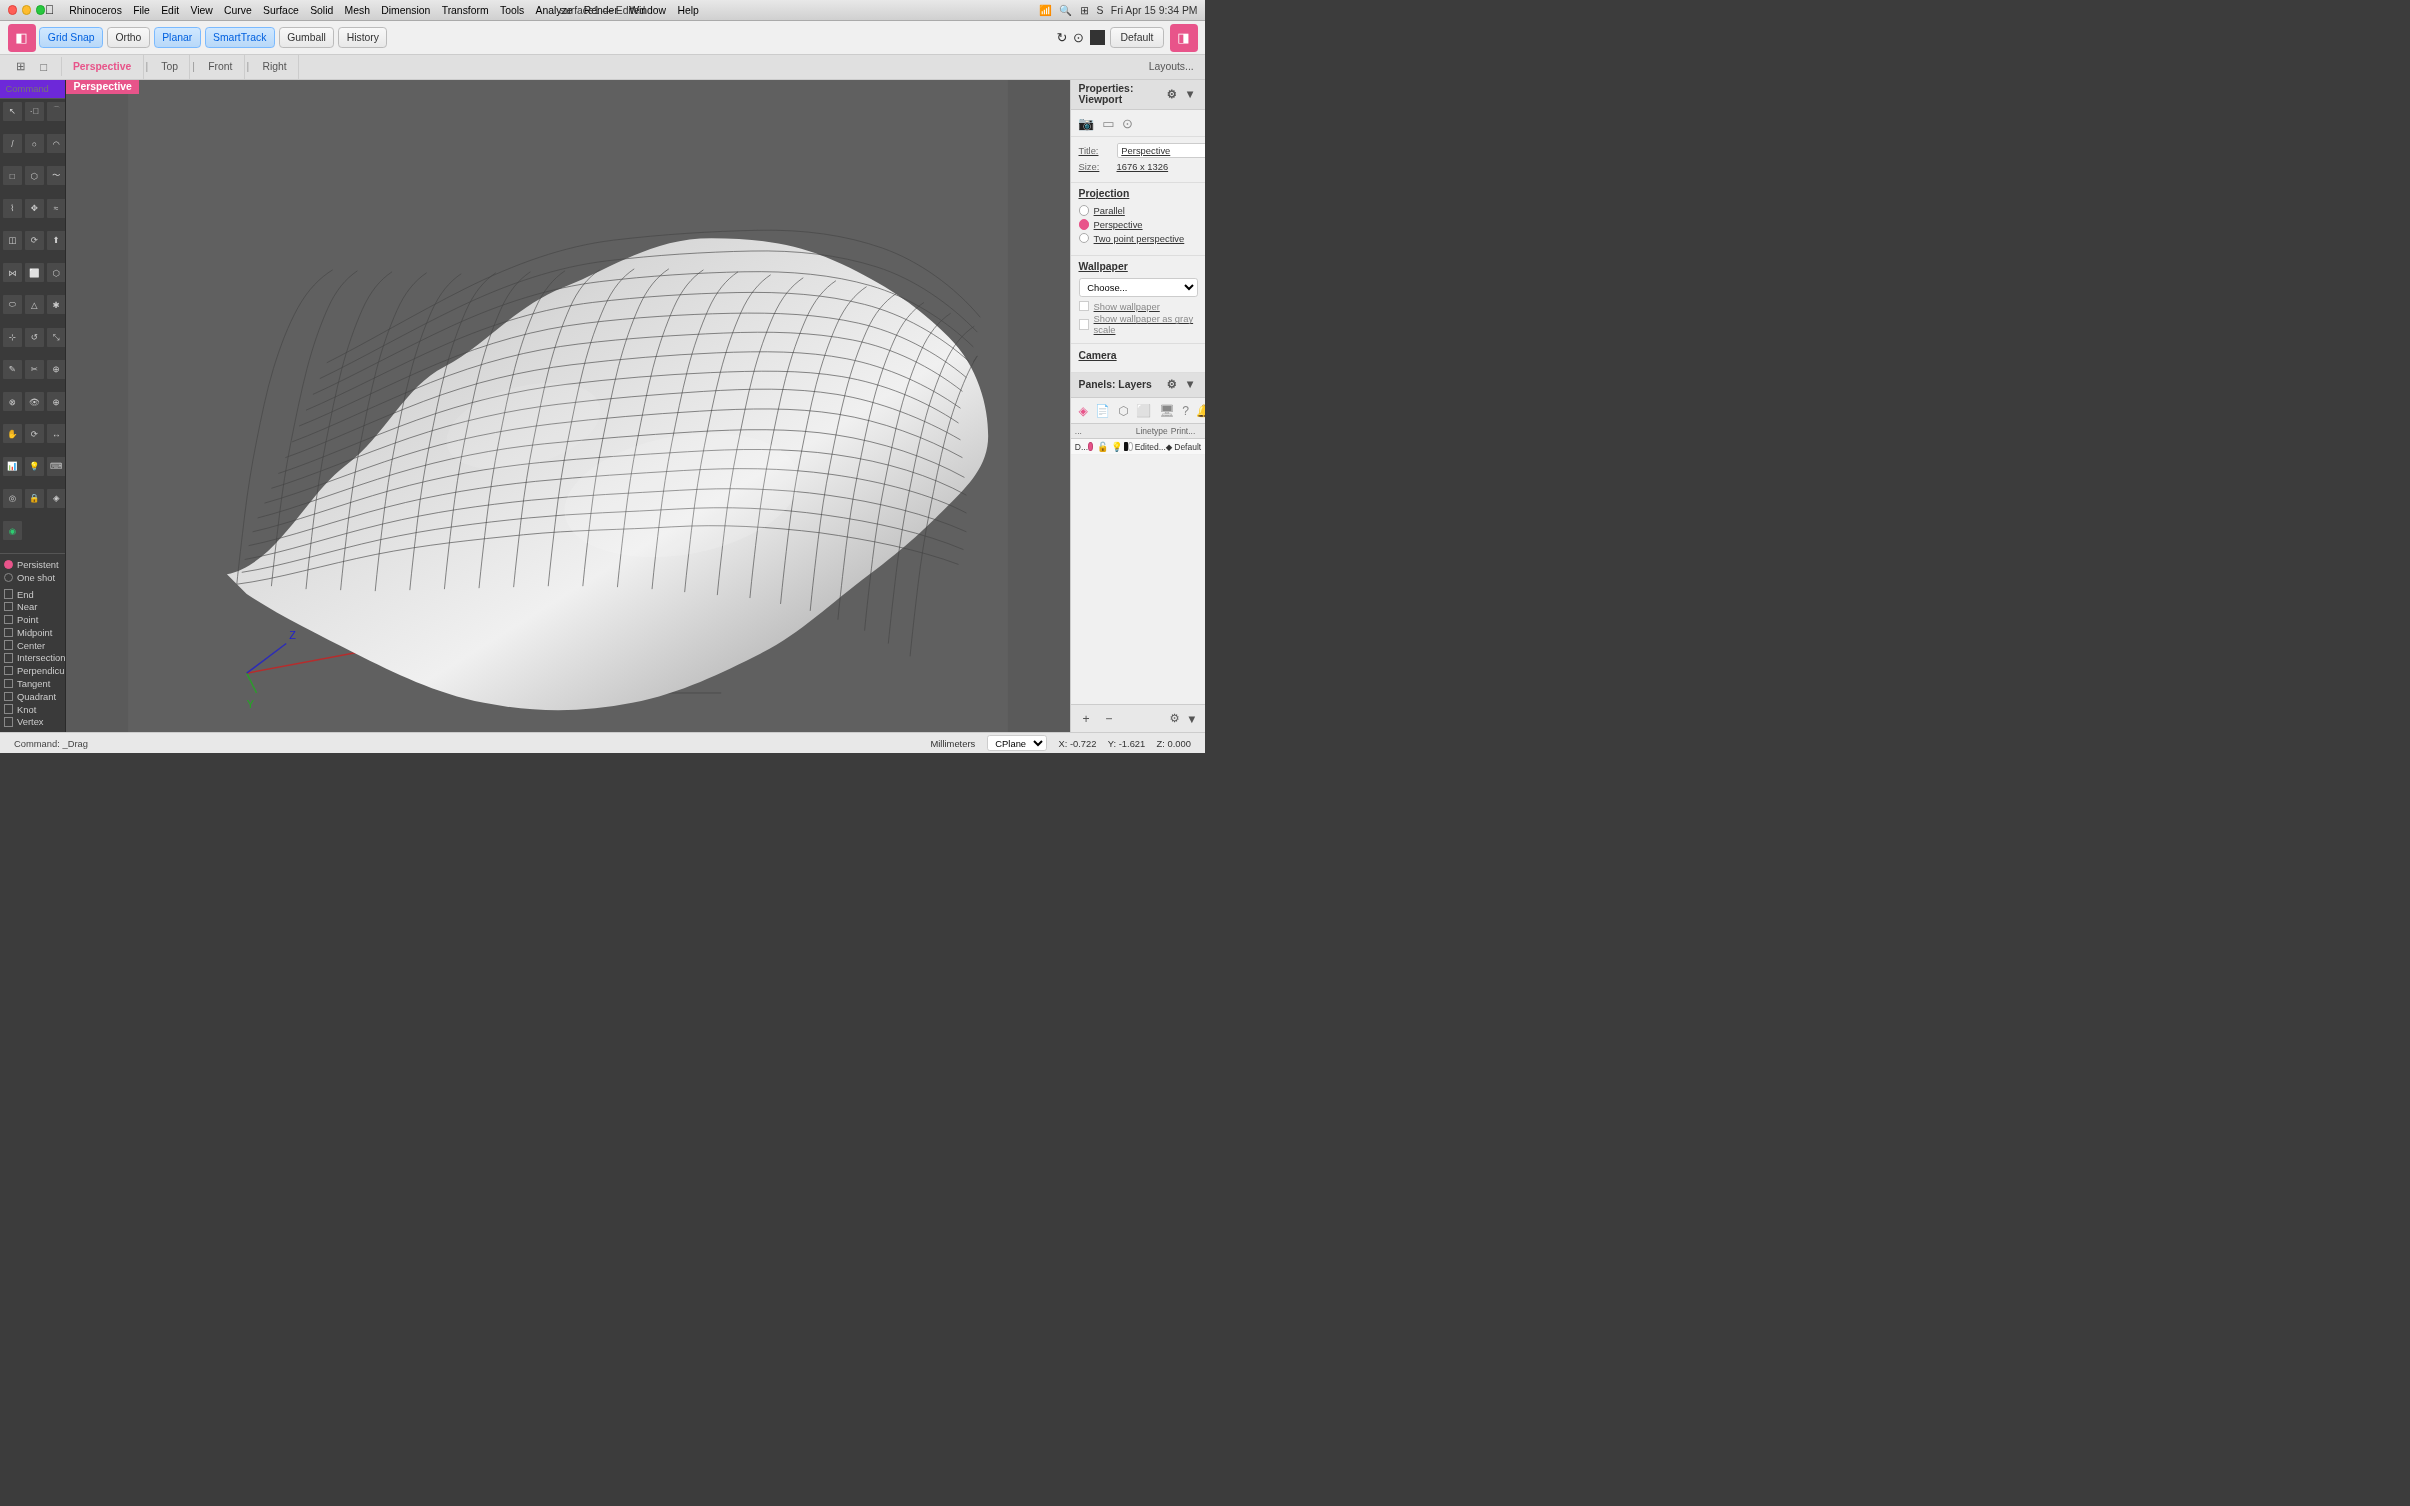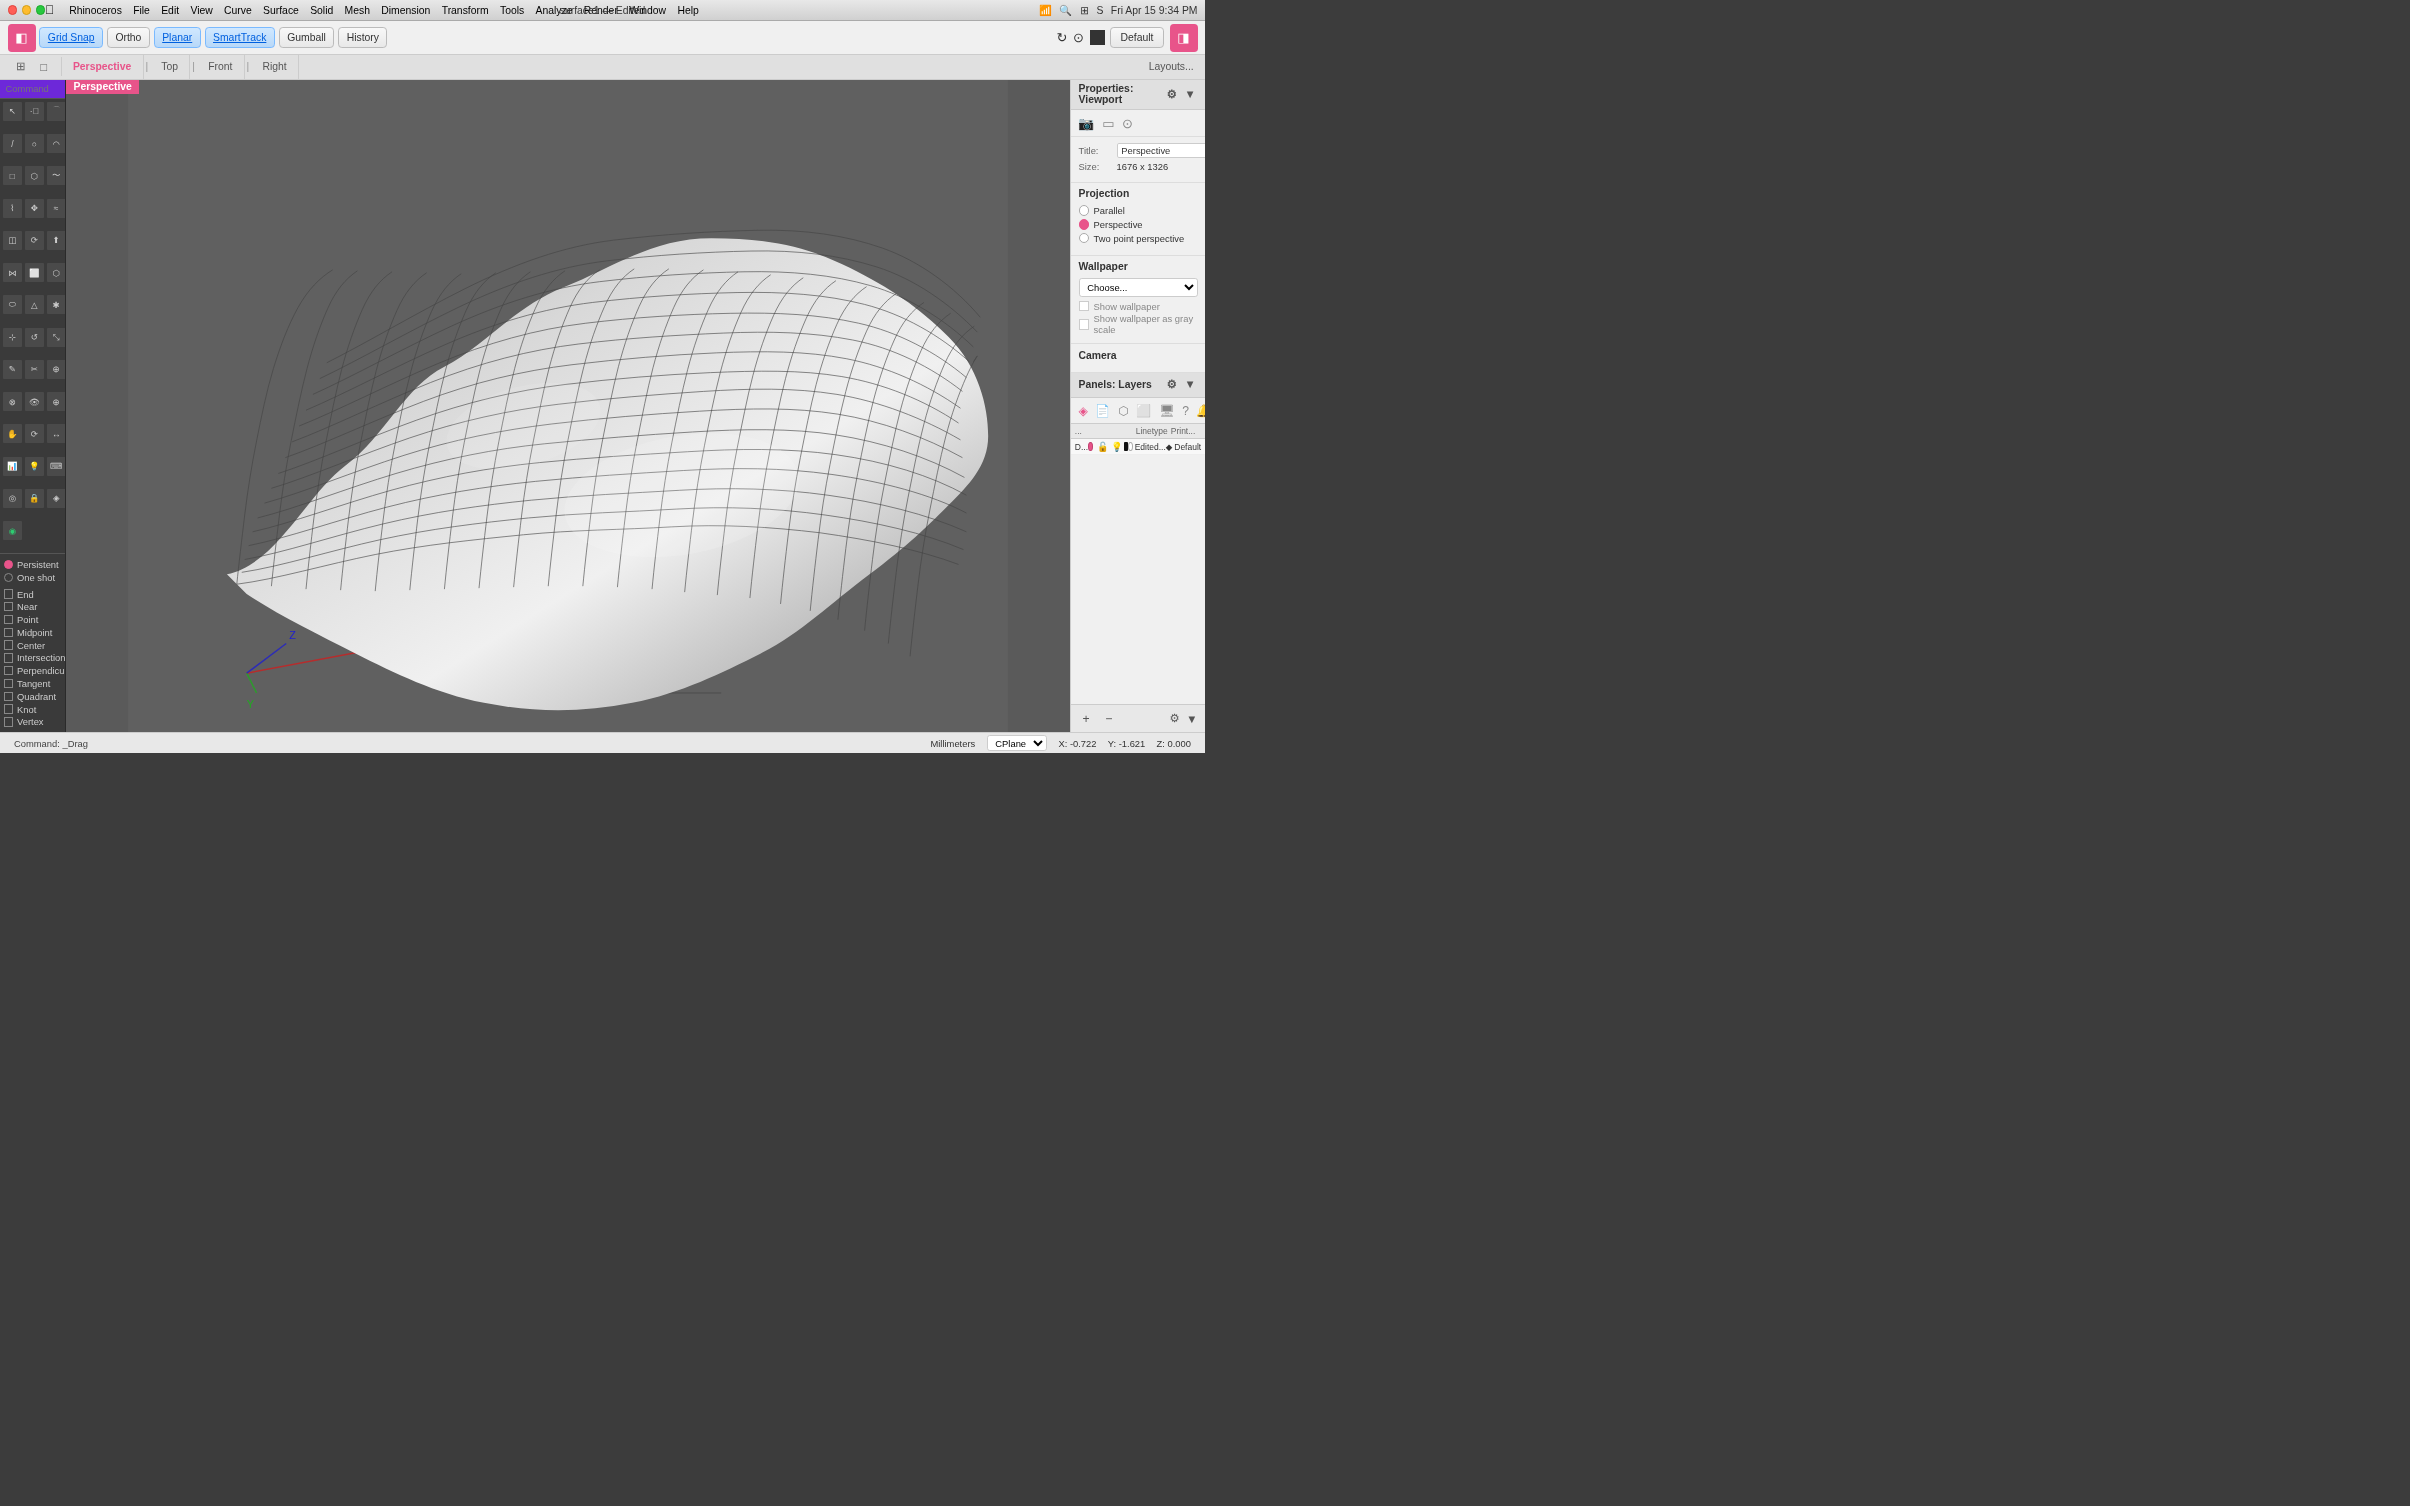--- a/index.html
+++ b/index.html
@@ -66,21 +66,21 @@
       border-radius: 3.8px;
       border: 0.9px solid #bbb;
       background: linear-gradient(to bottom, #f8f8f8, #e8e8e8);
       font-size: 10.4px;
       cursor: pointer;
       display: flex;
       align-items: center;
       gap: 2.8px;
       color: #333;
     }
-    .toolbar-btn.active { background: linear-gradient(to bottom, #d0e8ff, #b8d8f8); border-color: #7abaff; color: #0060df; text-decoration: underline; }
+    .toolbar-btn.active { background: linear-gradient(to bottom, #d0e8ff, #b8d8f8); border-color: #7abaff; color: #0060df; }
     .toolbar-right {
       margin-left: auto;
       display: flex;
       align-items: center;
       gap: 5.6px;
     }
     .toolbar-default-btn {
       height: 21px;
       padding: 0 9.4px;
       border-radius: 3.8px;
@@ -232,21 +232,21 @@
       padding: 3.8px 7.5px;
       display: flex;
       align-items: center;
       justify-content: space-between;
       font-size: 10.4px;
       font-weight: 600;
     }
     .panel-icons { display: flex; gap: 3.8px; }
     .panel-icon-btn { font-size: 11.3px; cursor: pointer; color: #555; padding: 1.9px; }
 
-    .properties-section { padding: 5.6px 7.5px; border-bottom: 0.9px solid #ddd; }
+    .properties-section { padding: 5.6px 7.5px; border-bottom: 0.9px solid #ddd; text-decoration: underline; }
     .prop-tabs { display: flex; gap: 7.5px; padding: 5.6px 7.5px; border-bottom: 0.9px solid #ddd; }
     .prop-tab-icon { font-size: 13px; cursor: pointer; color: #e8548a; }
     .prop-tab-icon.inactive { color: #888; }
 
     .prop-row { display: flex; align-items: center; margin-bottom: 3.8px; font-size: 9.4px; }
     .prop-label { color: #666; width: 38px; flex-shrink: 0; }
     .prop-value { color: #333; font-size: 9.4px; }
     .prop-input {
       border: 0.9px solid #ccc;
       border-radius: 1.9px;

